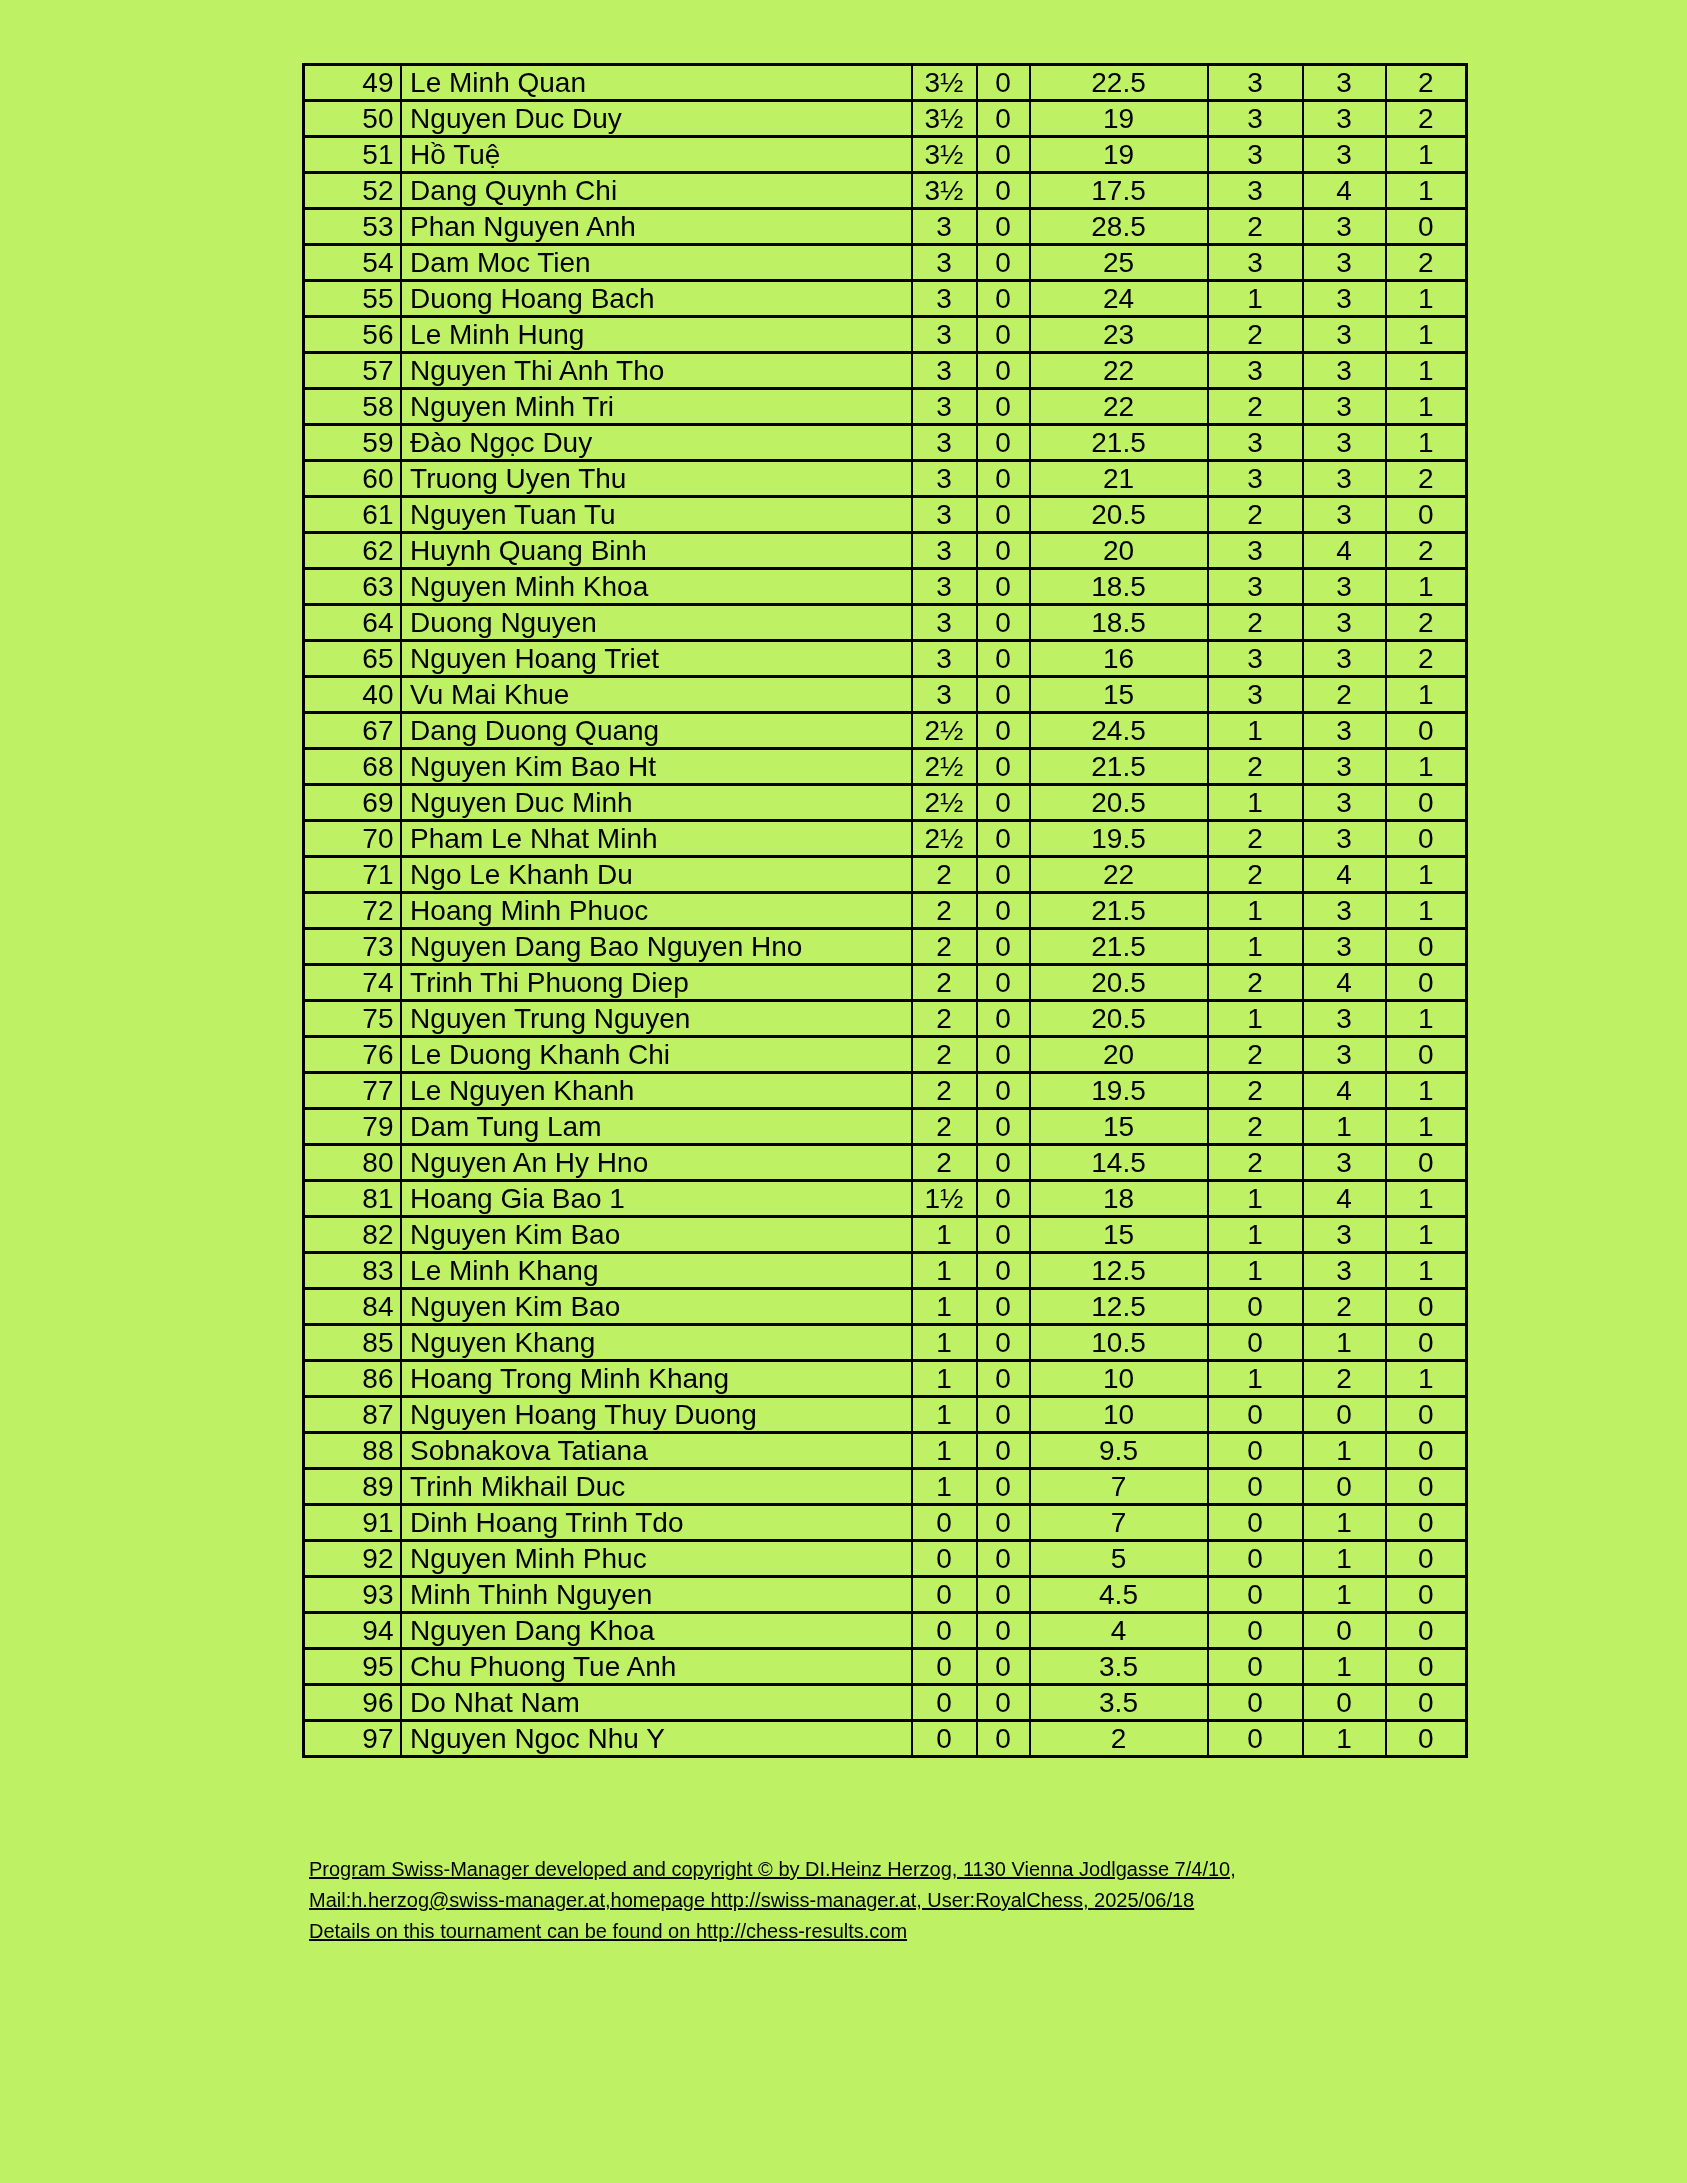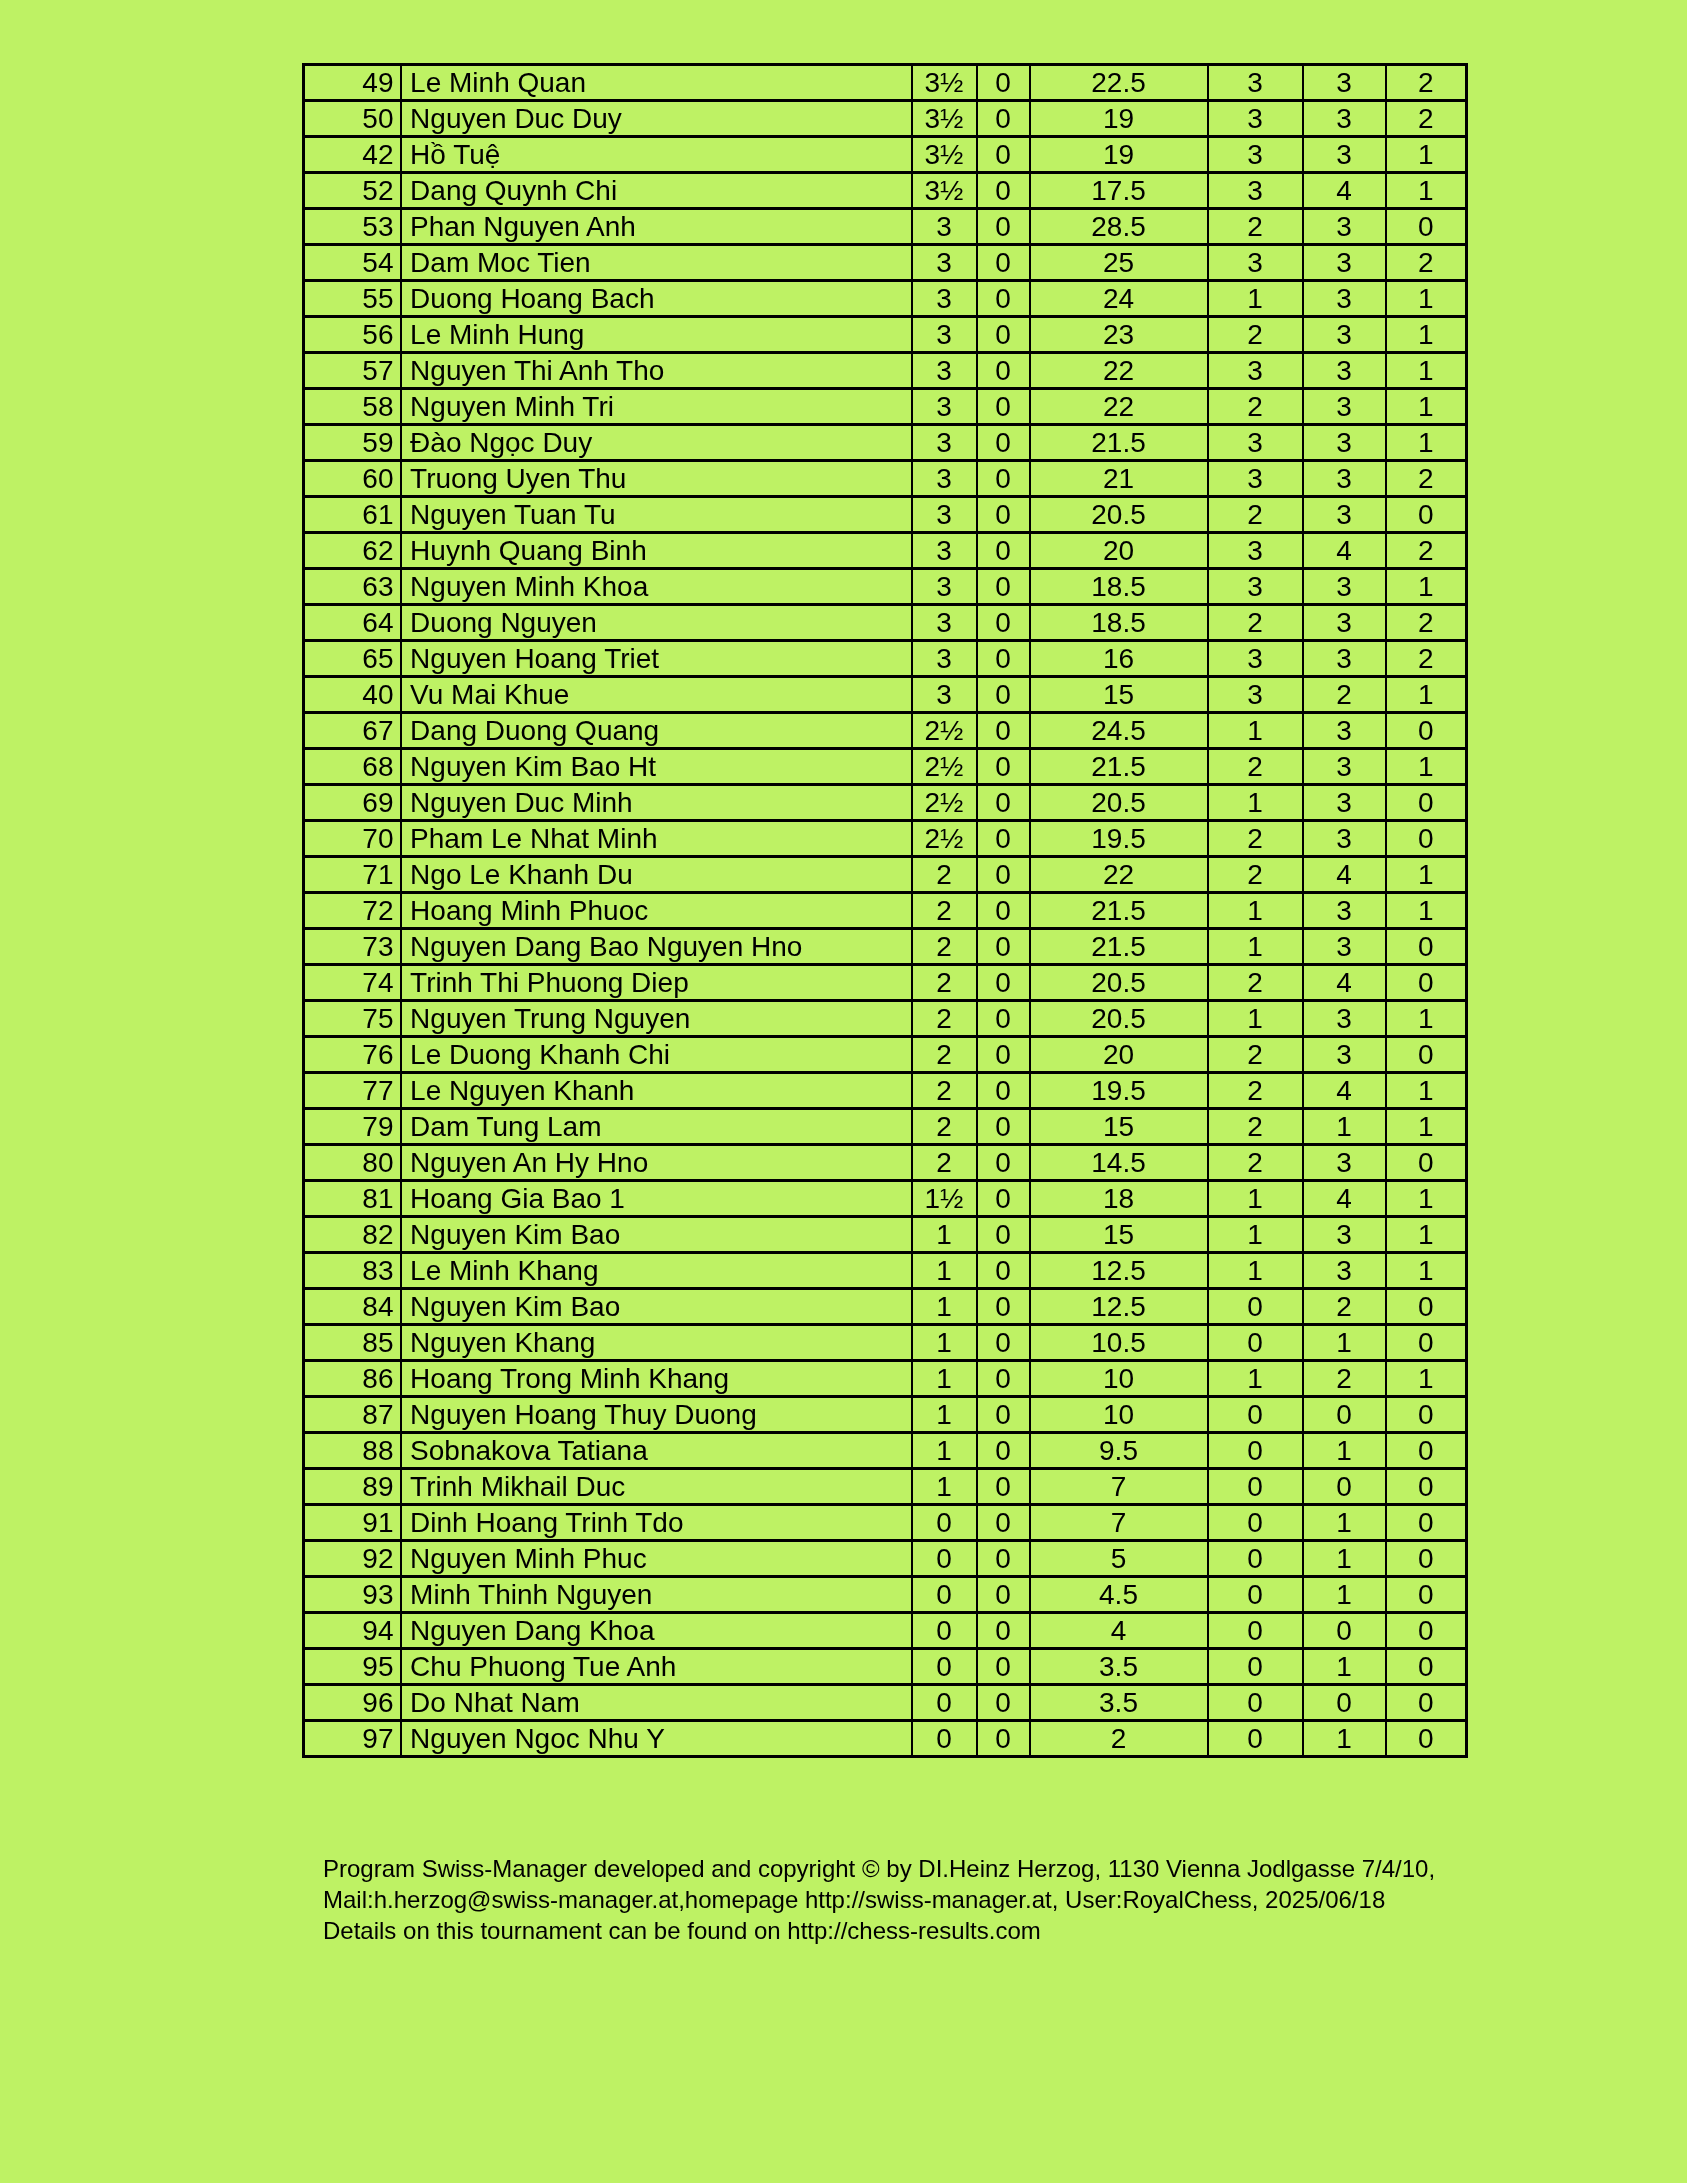--- a/index.html
+++ b/index.html
@@ -31,24 +31,25 @@
     padding:0;
     text-align:center;
     white-space:nowrap;
     overflow:hidden;
     vertical-align:middle;
   }
   table.standings td.c0 { text-align:right; padding-right:6px; }
   table.standings td.c1 { text-align:left;  padding-left:8.6px;margin-top:17px; }
   .footer {
     position:absolute;
-    left:323px;
+    left:309px;
     top:1860px;
-    font-size:24px;
+    font-size:20px;
     line-height:18.5px;
+    text-decoration:underline;
   }
   .footer .fline { margin-bottom:12.6px; white-space:nowrap; }
 </style>
 </head>
 <body>
 
 <div class="page">
 
   <table class="standings">
     <colgroup>
@@ -76,21 +77,21 @@
           <td class="c0">50</td>
           <td class="c1">Nguyen Duc Duy</td>
           <td class="c2">3½</td>
           <td class="c3">0</td>
           <td class="c4">19</td>
           <td class="c5">3</td>
           <td class="c6">3</td>
           <td class="c7">2</td>
         </tr>
         <tr>
-          <td class="c0">42</td>
+          <td class="c0">51</td>
           <td class="c1">Hồ Tuệ</td>
           <td class="c2">3½</td>
           <td class="c3">0</td>
           <td class="c4">19</td>
           <td class="c5">3</td>
           <td class="c6">3</td>
           <td class="c7">1</td>
         </tr>
         <tr>
           <td class="c0">52</td>

